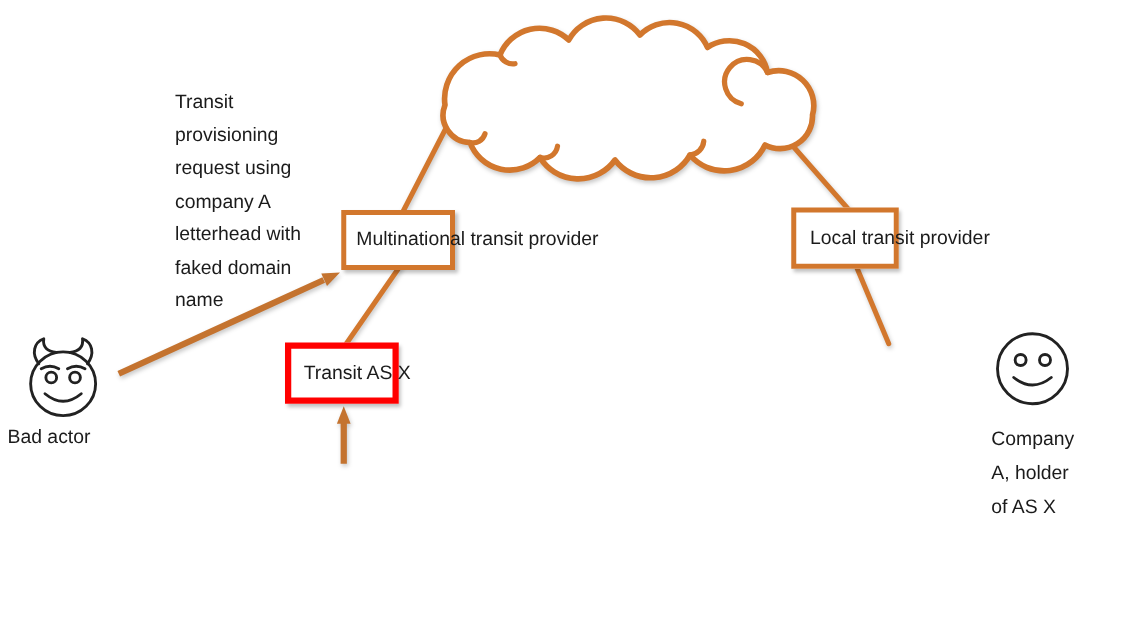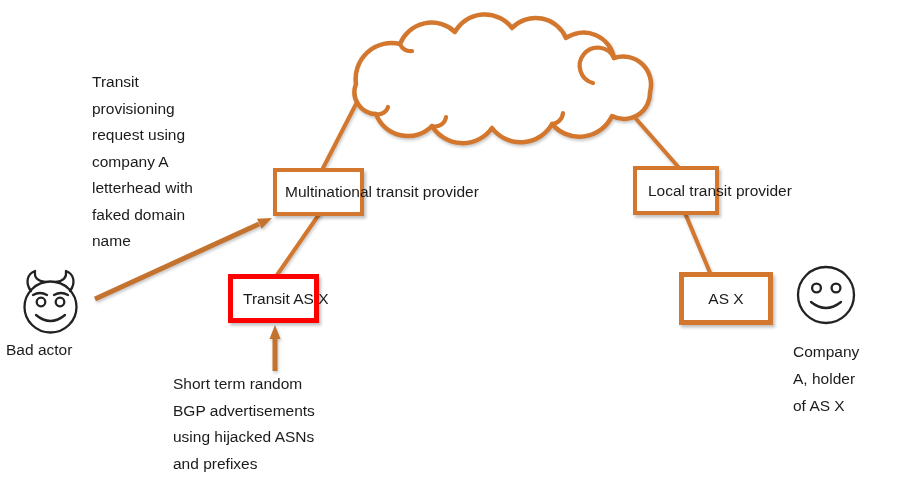--- a/index.html
+++ b/index.html
@@ -29,20 +29,21 @@
   .node .lbl{
     position:absolute;top:50%;transform:translateY(-50%);
     white-space:nowrap;font-size:15.5px;line-height:1;color:var(--ink);
   }
   .node-orange{border:4px solid var(--accent);text-align:center;}
   .node-orange-thick{border:5px solid var(--accent);}
   .node-red{border:5px solid var(--alert);}
   .note{
     position:absolute;font-size:15.5px;line-height:26.5px;color:var(--ink);
     white-space:pre-line;
+    margin-left:48px;
   }
   .actor-label{position:absolute;font-size:15.5px;line-height:27px;color:var(--ink);white-space:pre-line;}
   .face-svg{position:absolute;}
   .face-stroke{fill:none;stroke:var(--face);stroke-width:2.3;stroke-linecap:round;stroke-linejoin:round;}
 </style>
 </head>
 <body>
 
 <div class="canvas">
 
@@ -89,36 +90,29 @@
   </div>
 
   <div class="node node-orange" style="left:633px;top:166px;width:86px;height:49px;">
     <span class="lbl" style="left:11px;">Local transit provider</span>
   </div>
 
   <div class="node node-red" style="left:228px;top:274px;width:91px;height:49px;">
     <span class="lbl" style="left:10px;">Transit AS X</span>
   </div>
 
-  <div class="node node-orange-thick" style="left:679px;top:272px;width:94px;height:53px;justify-content:center;">
-    <span class="lbl" style="left:50%;transform:translate(-50%,-50%);">AS X</span>
-  </div>
 
   <div class="note" style="left:92px;top:69px;">Transit
 provisioning
 request using
 company A
 letterhead with
 faked domain
 name</div>
 
-  <div class="note" style="left:173px;top:371px;">Short term random
-BGP advertisements
-using hijacked ASNs
-and prefixes</div>
 
   <svg class="face-svg" style="left:21px;top:269px;" width="59" height="66" viewBox="0 0 59 66">
     <ellipse class="face-stroke" cx="29.5" cy="38" rx="26" ry="25.5"></ellipse>
     <path class="face-stroke" d="M 10 22 C 4 14, 6 5, 14 2 C 13 9, 17 12, 24 13"></path>
     <path class="face-stroke" d="M 49 22 C 55 14, 53 5, 45 2 C 46 9, 42 12, 35 13"></path>
     <circle class="face-stroke" cx="20" cy="33" r="4.3"></circle>
     <circle class="face-stroke" cx="39" cy="33" r="4.3"></circle>
     <path class="face-stroke" d="M 12 26 Q 19 22 26 26"></path>
     <path class="face-stroke" d="M 33 26 Q 40 22 47 26"></path>
     <path class="face-stroke" d="M 15 46 Q 29.5 58 44 46"></path>

